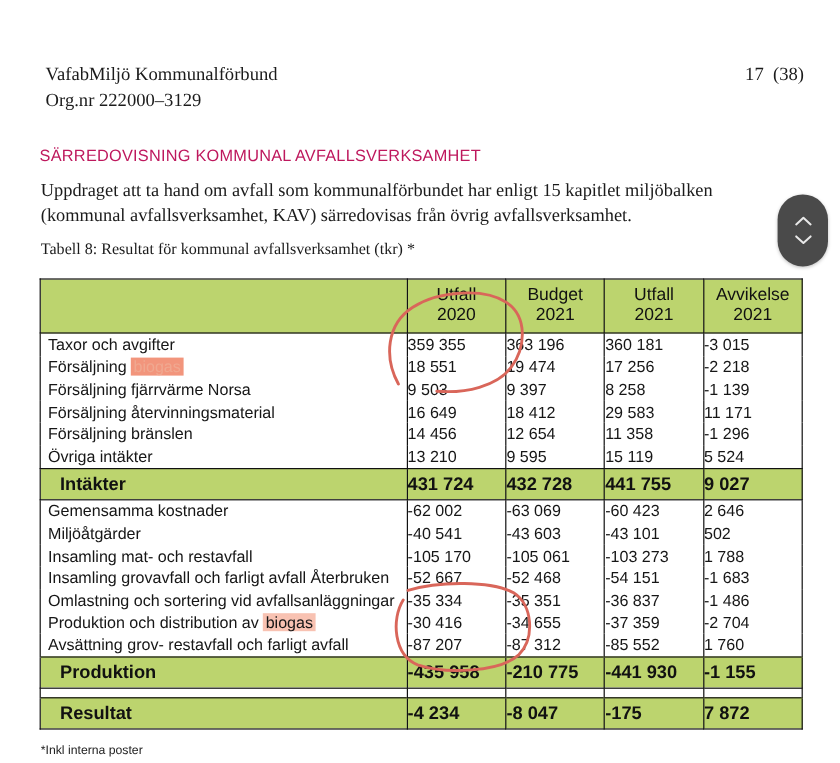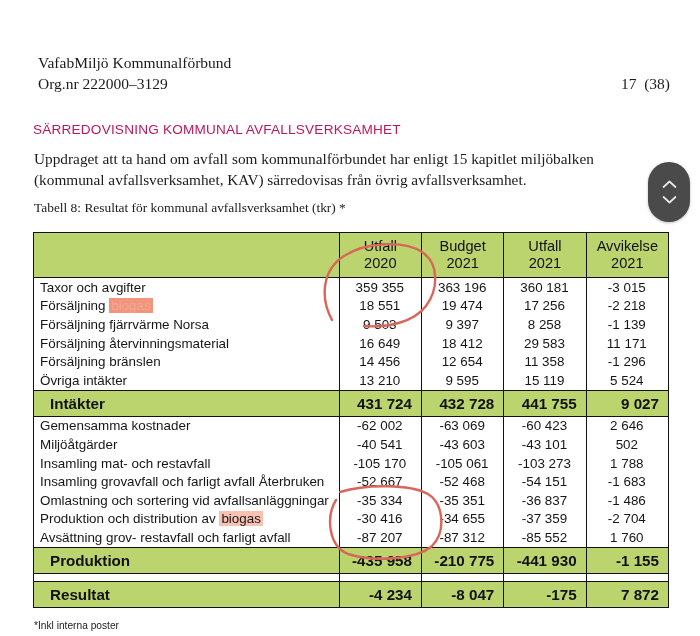--- a/index.html
+++ b/index.html
@@ -23,21 +23,21 @@
   }
 
   
   .doc-header {
     position: absolute;
     left: 38px;
     top: 52px;
     right: 30px;
     display: flex;
     justify-content: space-between;
-    align-items: flex-end;
+    align-items: flex-start;
   }
   .doc-header-left {
     font-family: "Liberation Serif", serif;
     font-size: 15.5px;
     line-height: 21px;
     color: #1b1b1b;
   }
   .doc-header-right {
     font-family: "Liberation Serif", serif;
     font-size: 15.5px;
@@ -125,38 +125,38 @@
     font-size: 13.4px;
     color: #161616;
     background: #fff;
   }
   tr.data td.label {
     text-align: left;
     padding-left: 6px;
     white-space: nowrap;
   }
   tr.data td.num {
-    text-align: center;
+    text-align: left;
     padding-right: 1px;
     white-space: nowrap;
   }
   tr.data.first td { border-top: 1.4px solid #111; }
   tr.data.last  td { border-bottom: 1.4px solid #111; }
 
   
   tr.sum td {
     background: #bcd46e;
     height: 25px;
     font-size: 15.2px;
     font-weight: bold;
     color: #111;
     border: 1.4px solid #111;
   }
   tr.sum td.label { text-align: left; padding-left: 16px; }
-  tr.sum td.num   { text-align: right; padding-right: 9px; }
+  tr.sum td.num   { text-align: left; padding-right: 9px; }
 
   
   tr.spacer td {
     height: 7px;
     background: #fff;
     border-left: 1.4px solid #111;
     border-right: 1.4px solid #111;
     border-top: none;
     border-bottom: none;
   }

